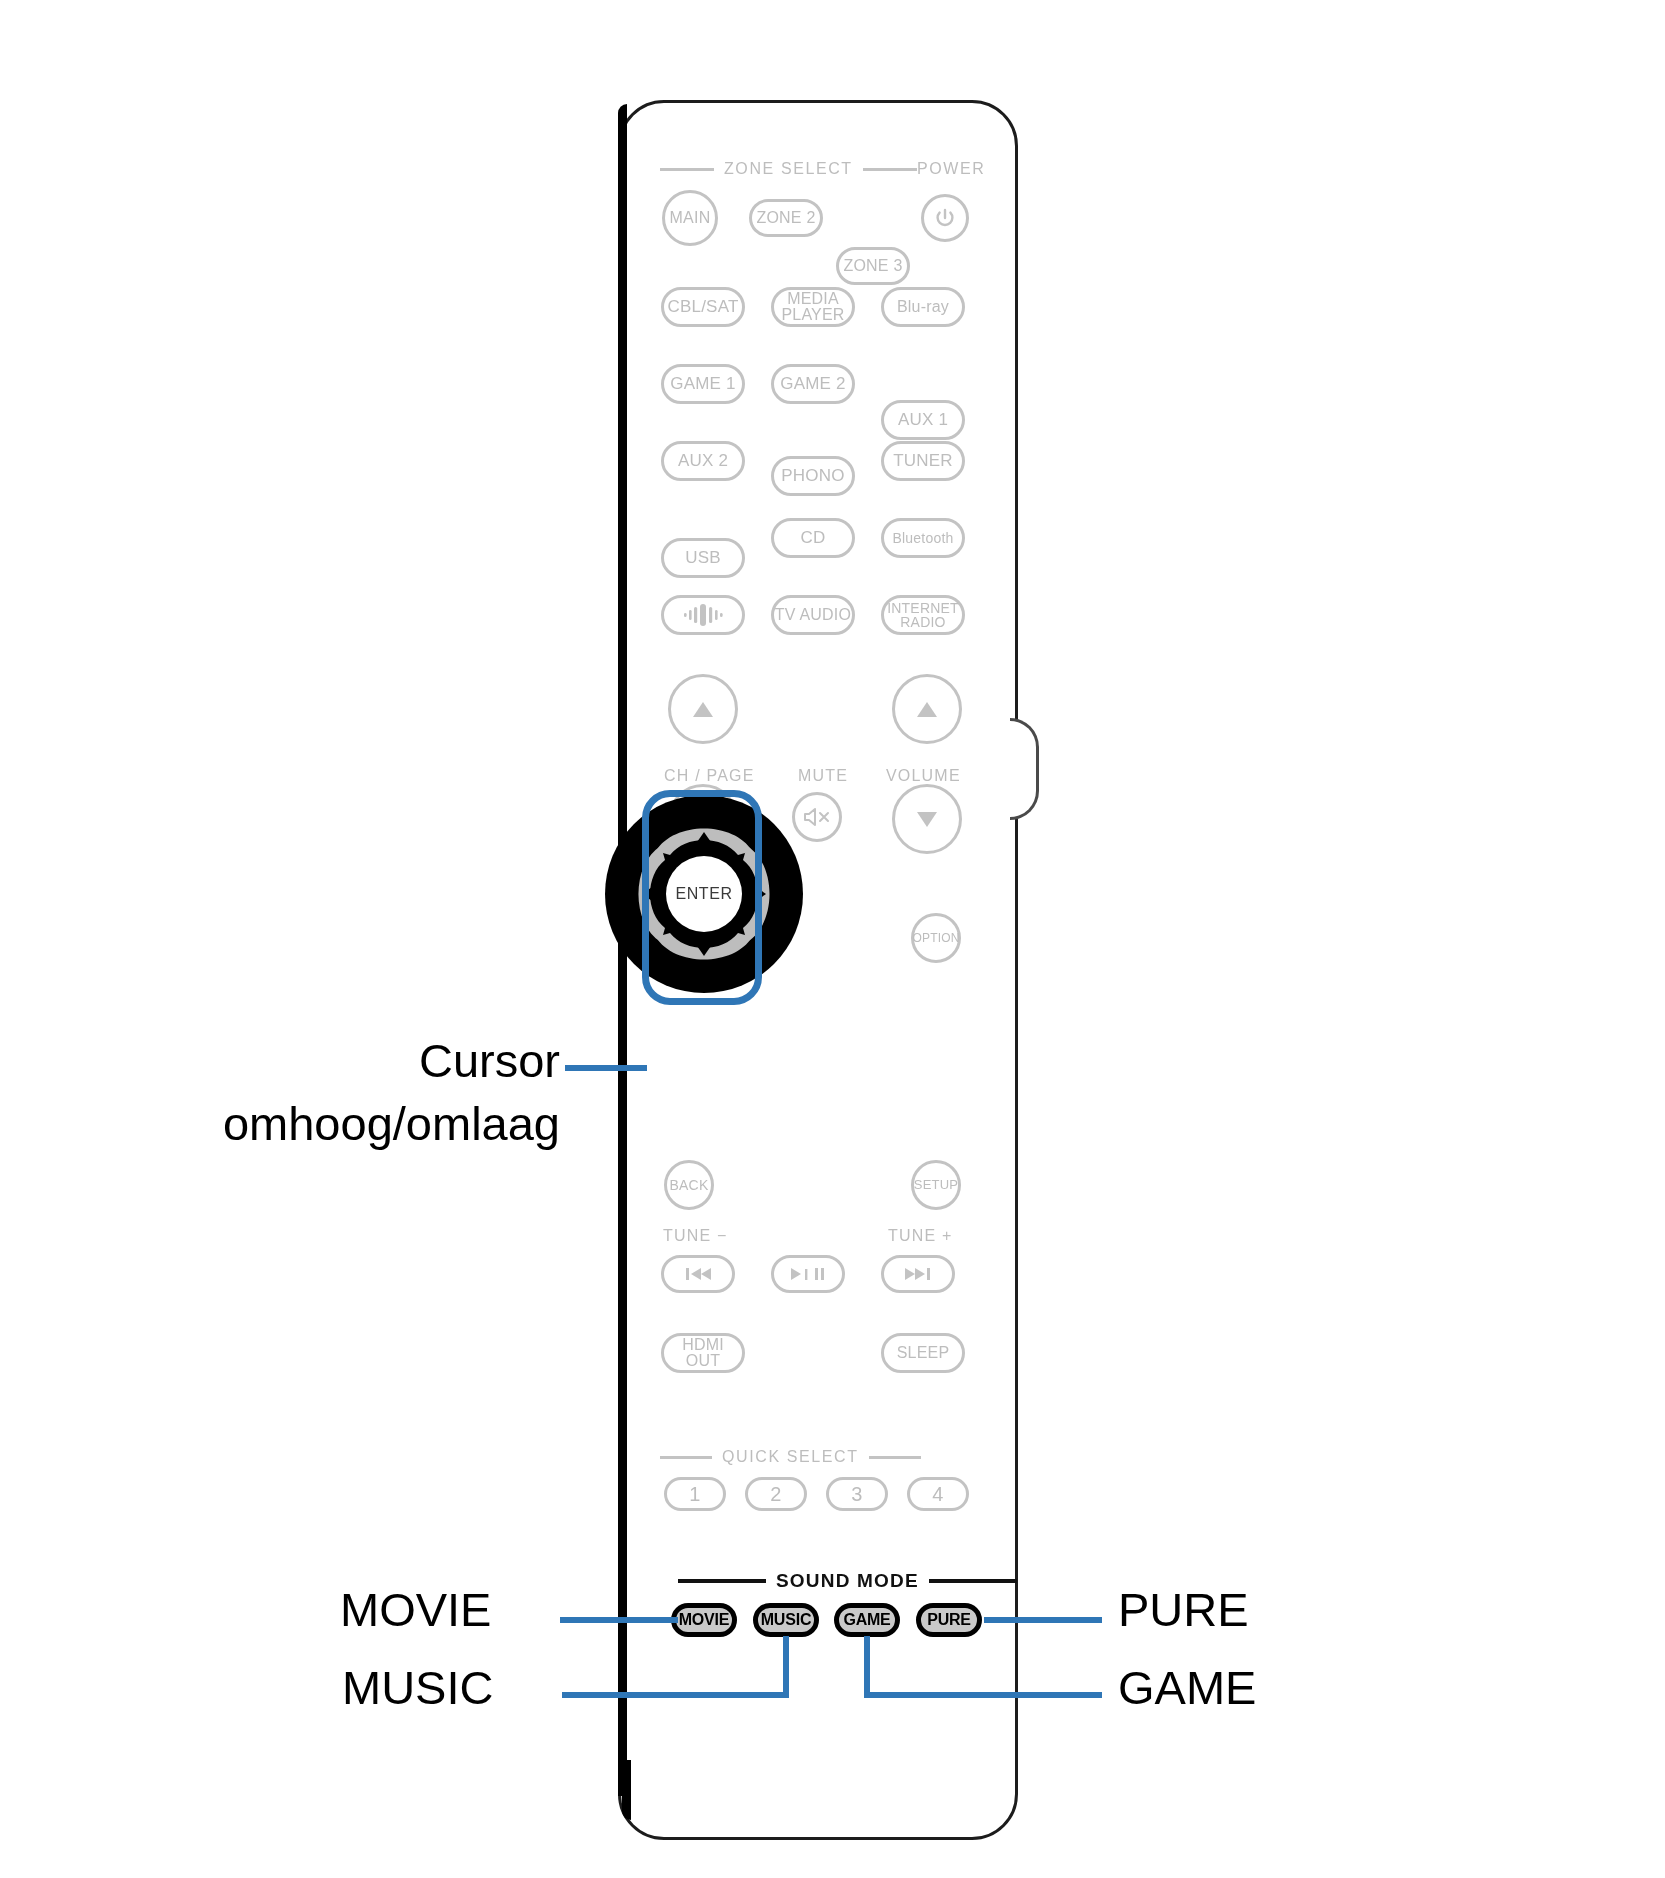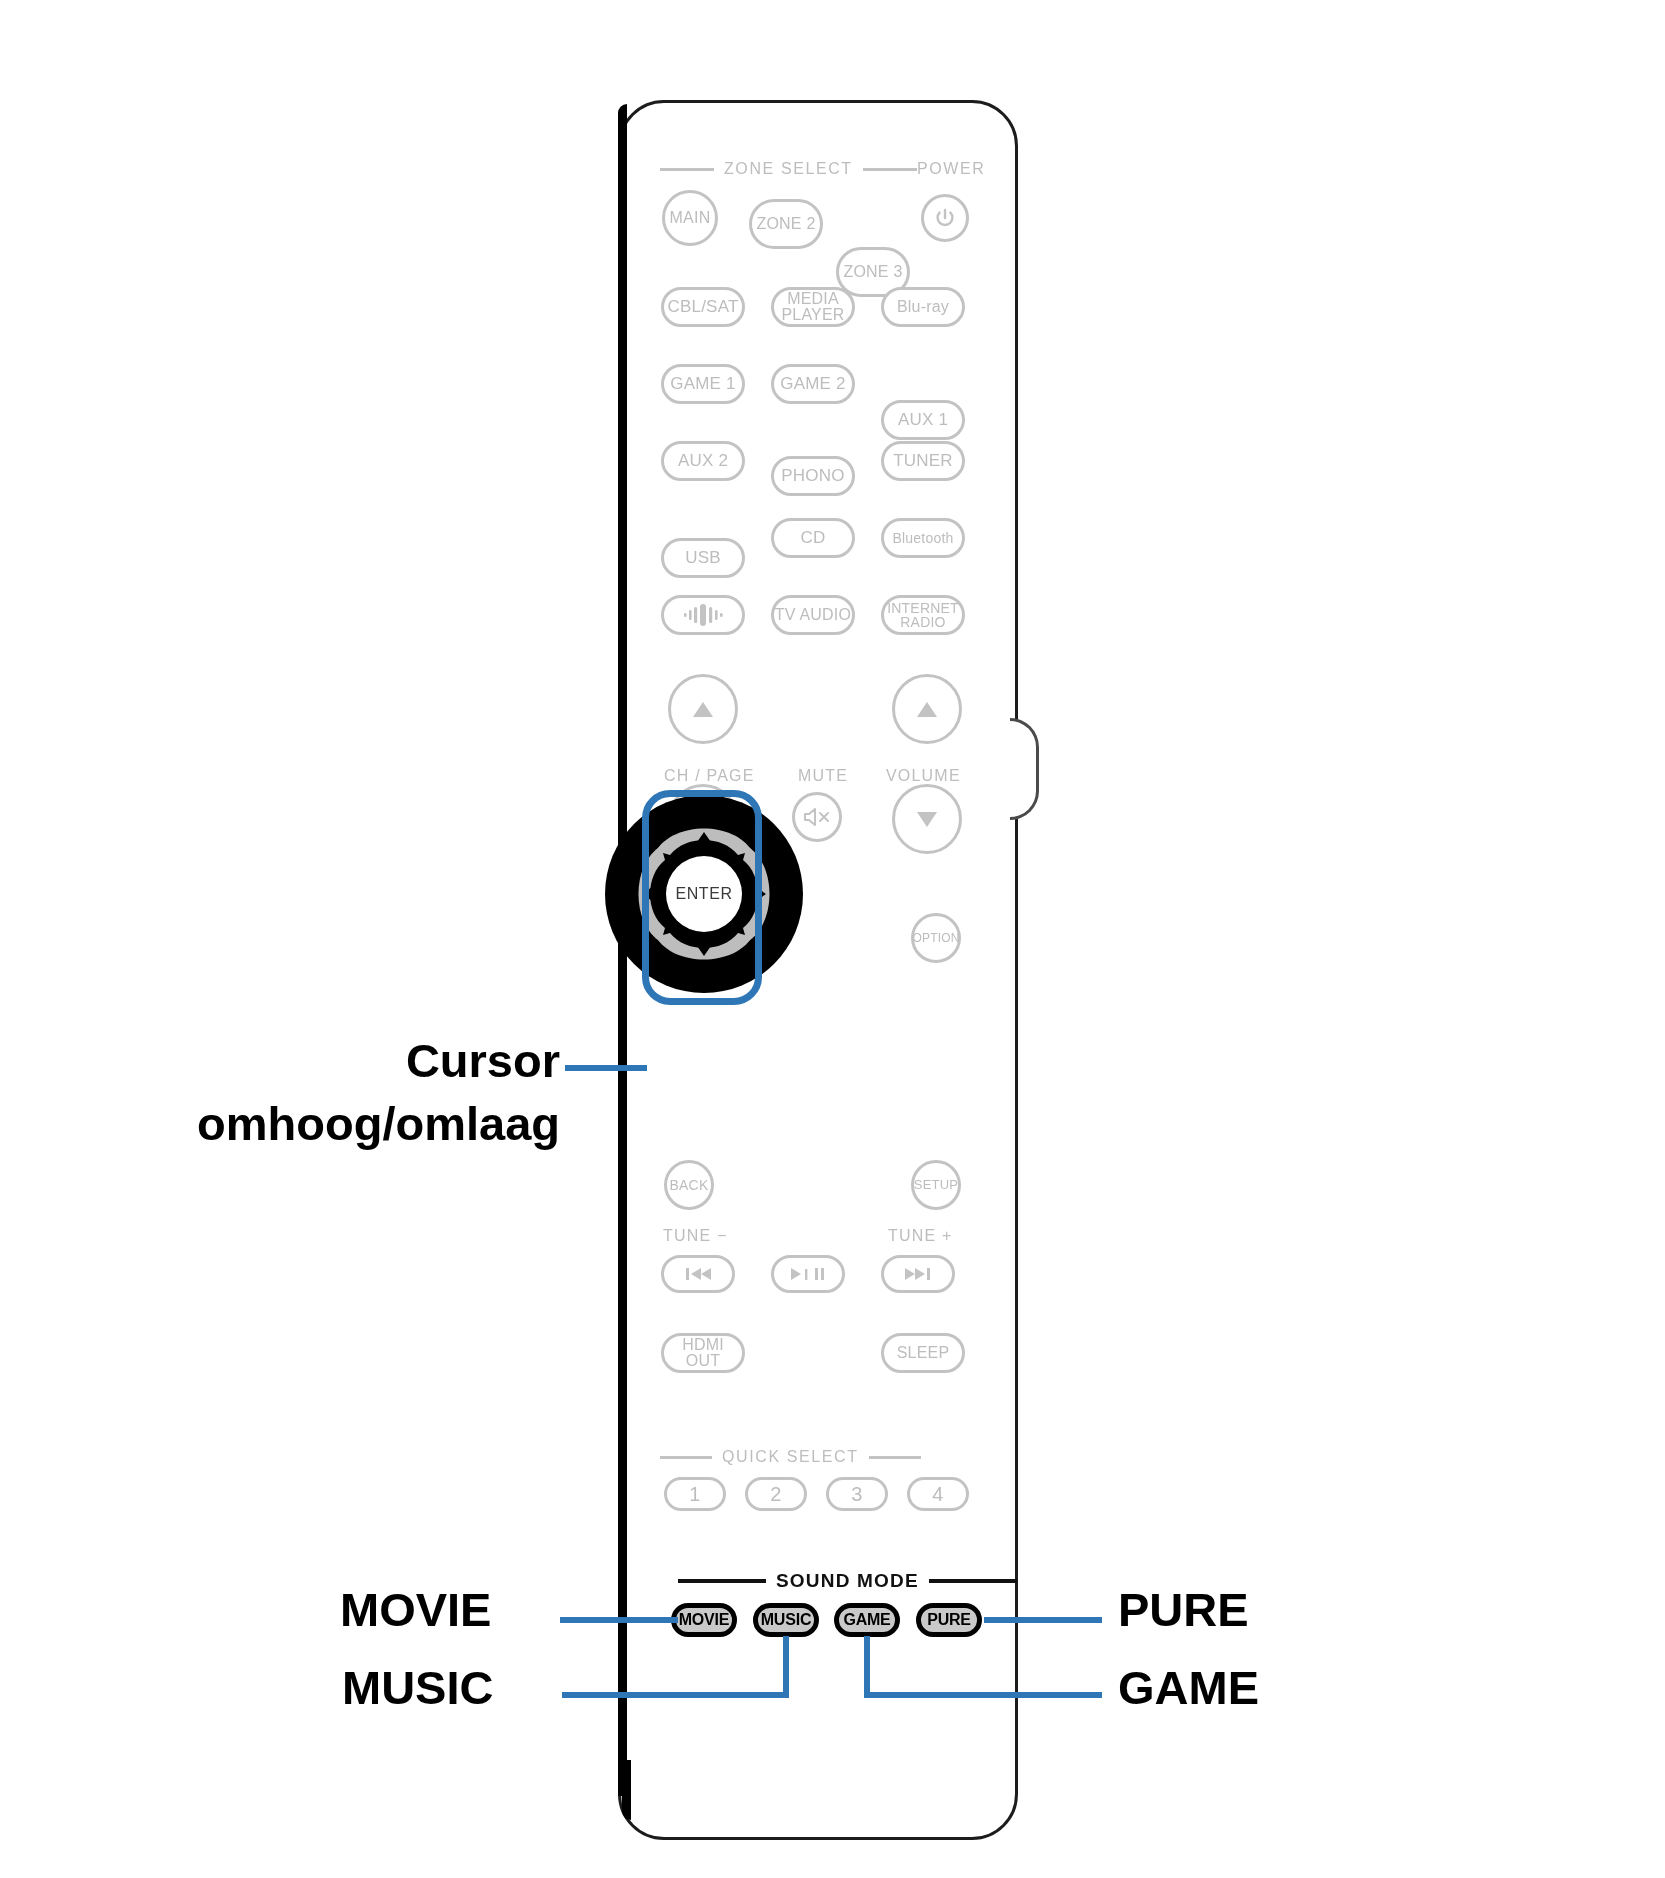--- a/index.html
+++ b/index.html
@@ -43,21 +43,21 @@
     display:flex; align-items:center; justify-content:center;
     text-align:center; line-height:1.02; letter-spacing:.2px;
     font-family:"Liberation Sans",sans-serif; font-weight:400;
     white-space:pre-line;
   }
   .pill{ border-radius:999px; }
   .circ{ border-radius:50%; }
 
   .src{ width:84px; height:40px; font-size:17px; }
   .src.two{ font-size:16px; line-height:1.0; }
-  .zone{ width:74px; height:50px; font-size:16px; }
+  .zone{ width:74px; height:38px; font-size:16px; }
   .zmain{ width:56px; height:56px; font-size:16px; }
   .pwr{ width:48px; height:48px; font-size:24px; }
   .bigarrow{ width:70px; height:70px; font-size:26px; }
   .smallc{ width:50px; height:50px; font-size:15px; }
   .trans{ width:74px; height:38px; font-size:19px; }
   .qsel{ width:62px; height:34px; font-size:20px; }
 
   
   .sect{
     position:absolute; display:flex; align-items:center; gap:10px;
@@ -99,21 +99,21 @@
     position:absolute; box-sizing:border-box; border-radius:999px;
     border:5px solid #000; background:#c9c9c9; color:#000;
     width:66px; height:34px; font-size:16px; font-weight:700;
     display:flex; align-items:center; justify-content:center;
     letter-spacing:-.2px;
     font-family:"Liberation Sans",sans-serif;
   }
 
   
   .callout{
-    position:absolute; color:#000; font-weight:700;
+    position:absolute; color:#000; font-weight:400;
     font-family:"Liberation Sans",sans-serif; white-space:pre-line;
   }
   .cl-line{ position:absolute; background:#2f76b6; }
 
   
   .glyph{ display:flex; align-items:center; justify-content:center; }
 </style>
 </head>
 <body>
 

